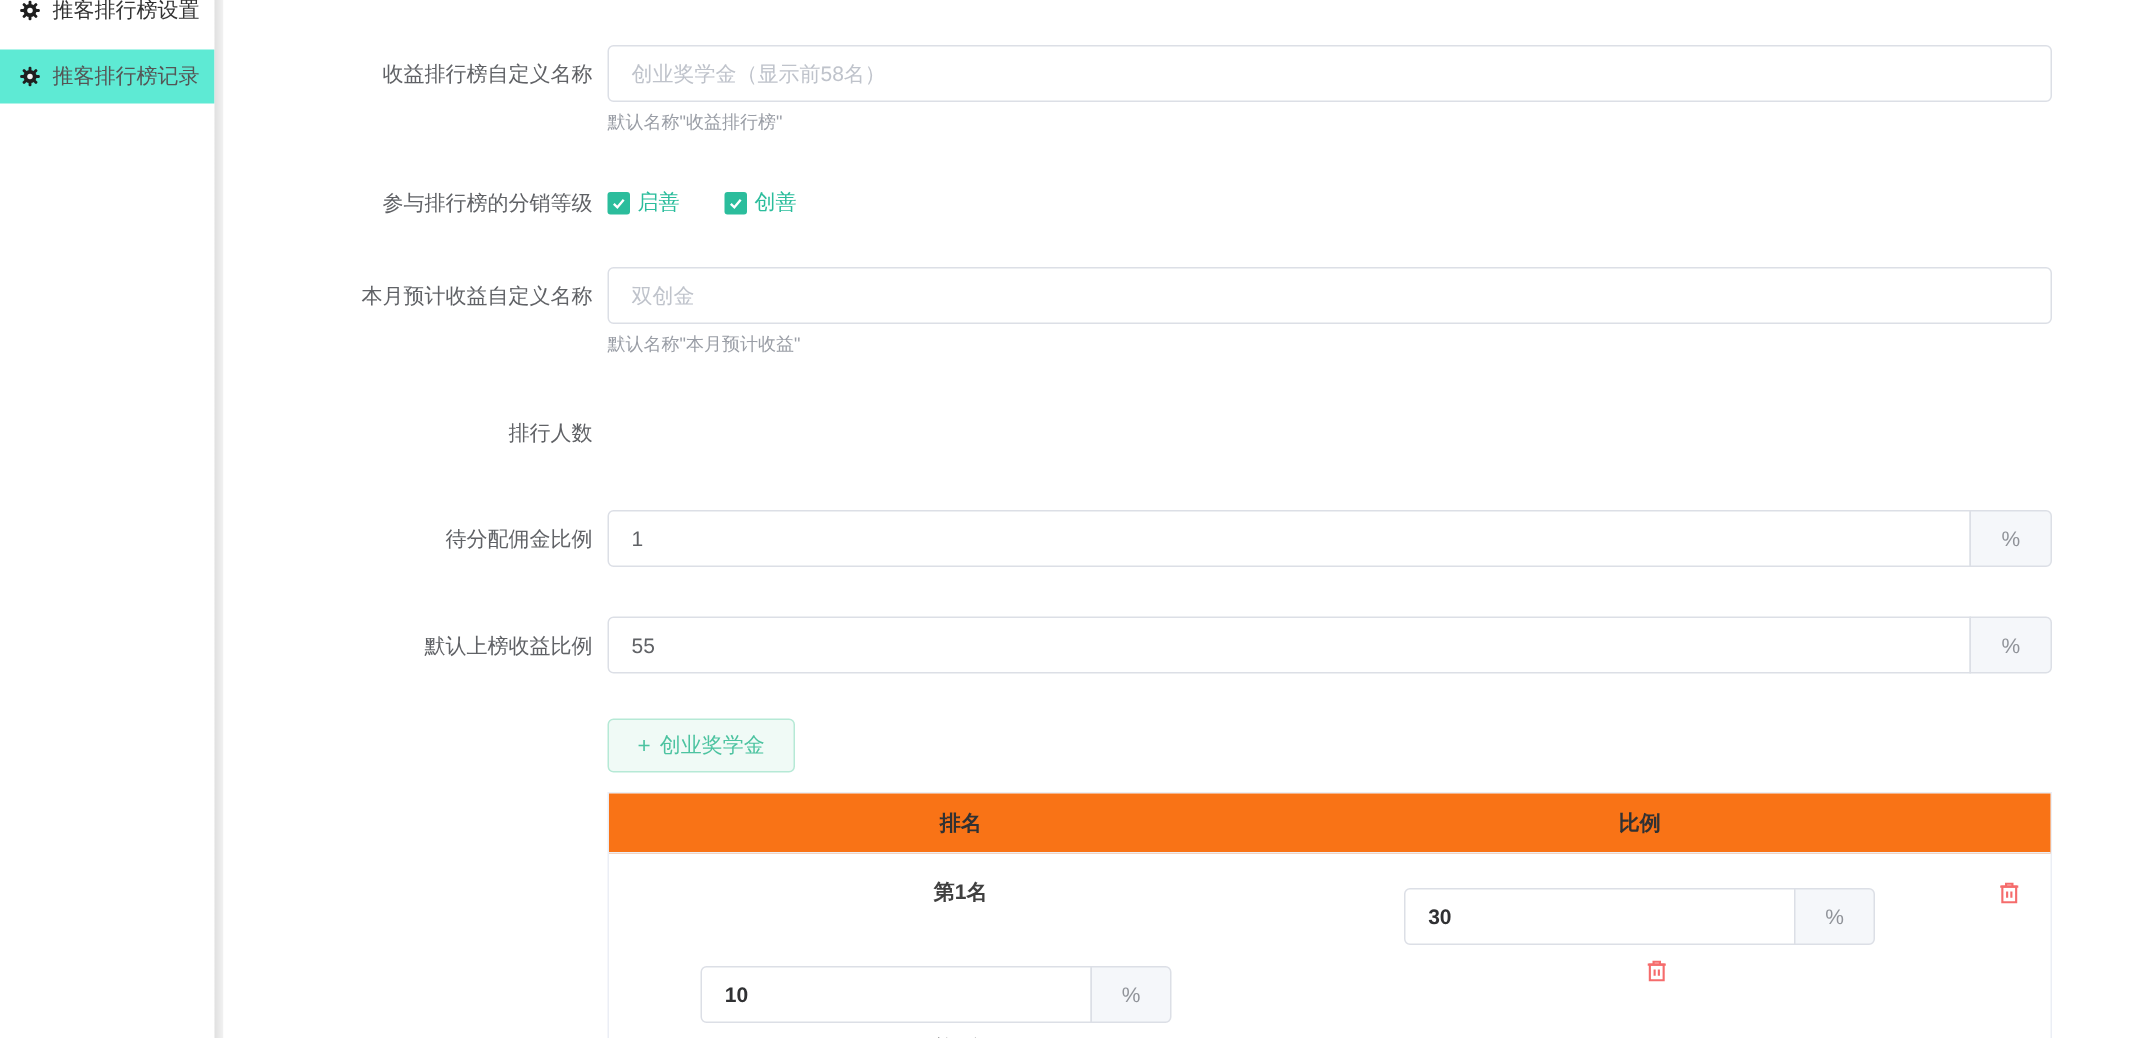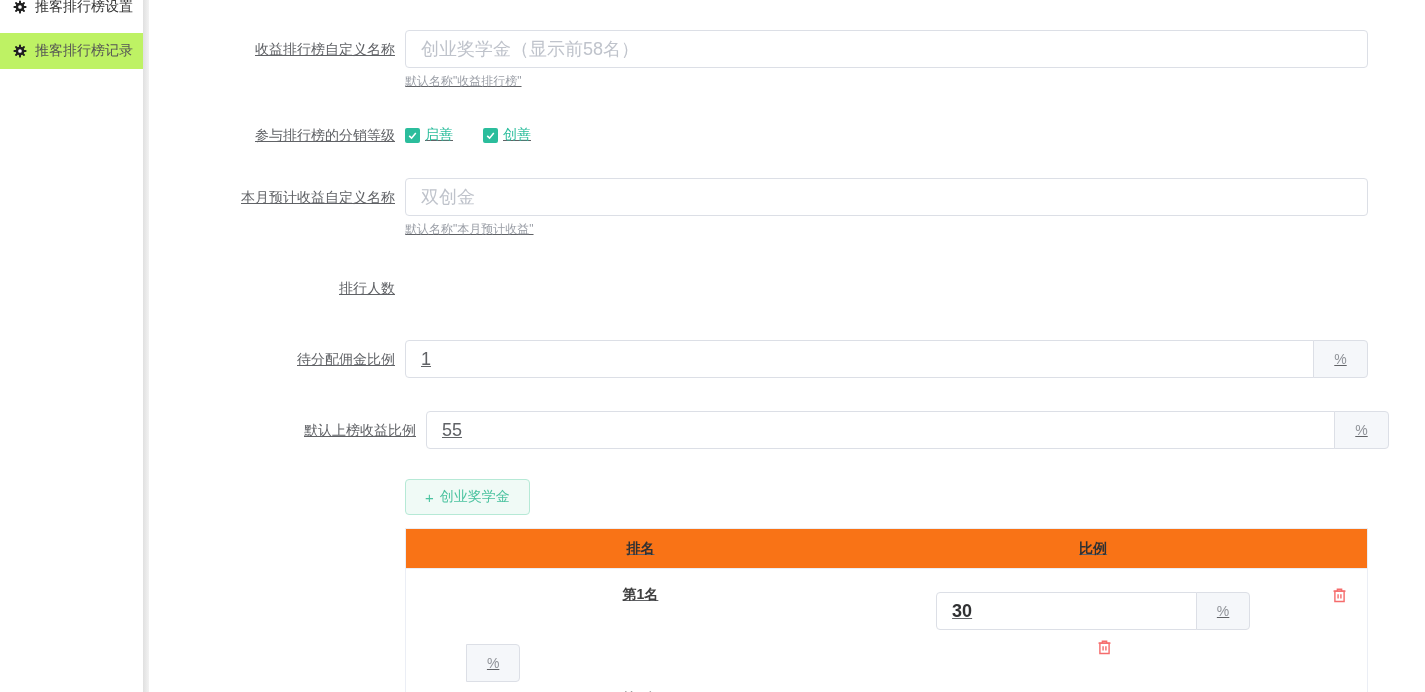--- a/index.html
+++ b/index.html
@@ -27,53 +27,52 @@
   .menu-item {
     height: 36px;
     display: flex; align-items: center;
     padding-left: 13px;
     cursor: pointer;
     color: #333333;
     white-space: nowrap;
   }
   .menu-item .mi-icon { display: inline-flex; margin-right: 8px; flex: none; }
   .menu-item.first { margin-bottom: 8px; }
-  .menu-item.active { background: #bef264; color: #555555; }
+  .menu-item.active { background: #5eead4; color: #555555; }
 
   
   .main {
     position: absolute; left: 149px; top: 0;
     width: 1276px; height: 692px;
     padding-top: 30px;
     background: #ffffff;
-    text-decoration: underline;
   }
   .form-row { display: flex; align-items: flex-start; }
   .form-label {
     width: 246px; flex: none;
     text-align: right;
     line-height: 38px;
     color: #606266;
     padding-right: 0;
   }
   .form-content { margin-left: 10px; width: 963px; }
 
   .mb-r1 { margin-bottom: 28px; }
   .mb-r2 { margin-bottom: 33px; }
   .mb-chk { margin-bottom: 24px; }
   .mb-num { margin-bottom: 33px; }
-  .mb-r6 { margin-bottom: 30px; padding-left: 21px; }
+  .mb-r6 { margin-bottom: 30px; }
   .mb-btn { margin-bottom: 13px; }
 
   .text-input {
     width: 100%; height: 38px;
     border: 1px solid #dcdfe6;
     border-radius: 4px;
     padding: 0 15px;
-    font-size: 18px;
+    font-size: 14px;
     color: #606266;
     outline: none;
     font-family: inherit;
     background: #fff;
   }
   .text-input::placeholder { color: #bfc3cb; opacity: 1; }
 
   .help-text {
     margin-top: 6px;
     font-size: 12px;
@@ -304,20 +303,21 @@
                 <path d="M10 11v6"></path>
                 <path d="M14 11v6"></path>
               </svg>
             </button>
           </div>
         </div>
 
         <div class="rt-row">
           <div class="col-ratio">
             <div class="ratio-group">
+              <input type="text" class="text-input" value="10" style="">
               <span class="input-append">%</span>
             </div>
           </div>
           <div class="col-del">
             <button class="delete-btn">
               <svg width="17" height="18" viewBox="0 0 24 24" fill="none" stroke="#f56c6c" stroke-width="2">
                 <path d="M3.5 6.5h17"></path>
                 <path d="M9 6.5V3.8h6v2.7"></path>
                 <path d="M5.5 6.5v14.7h13V6.5z"></path>
                 <path d="M10 11v6"></path>

